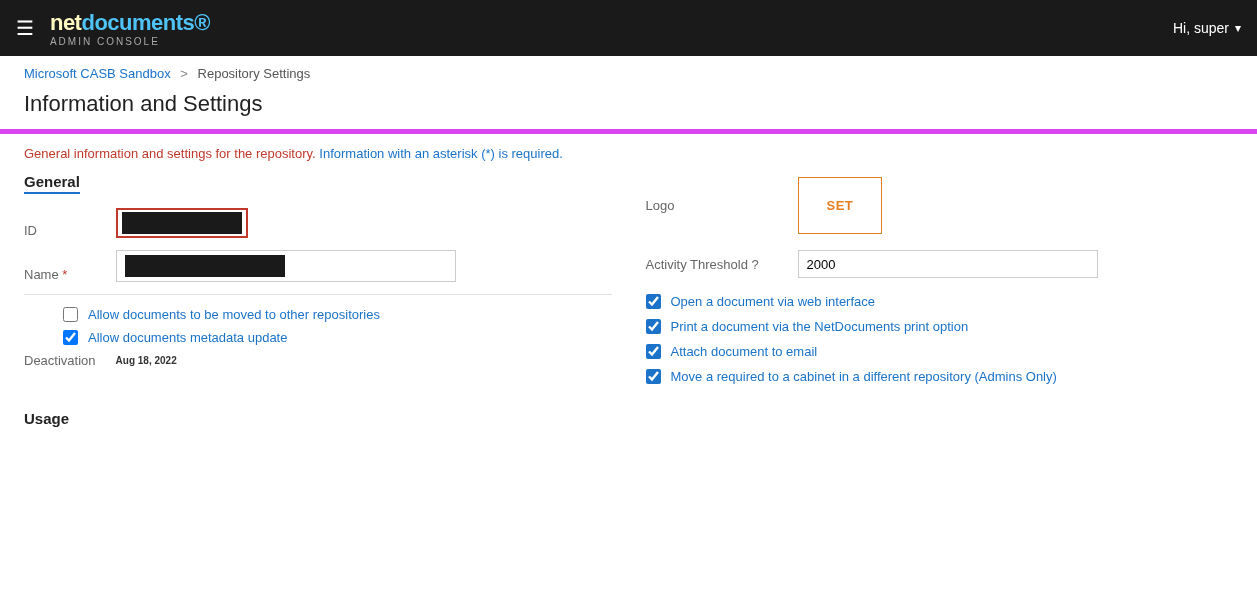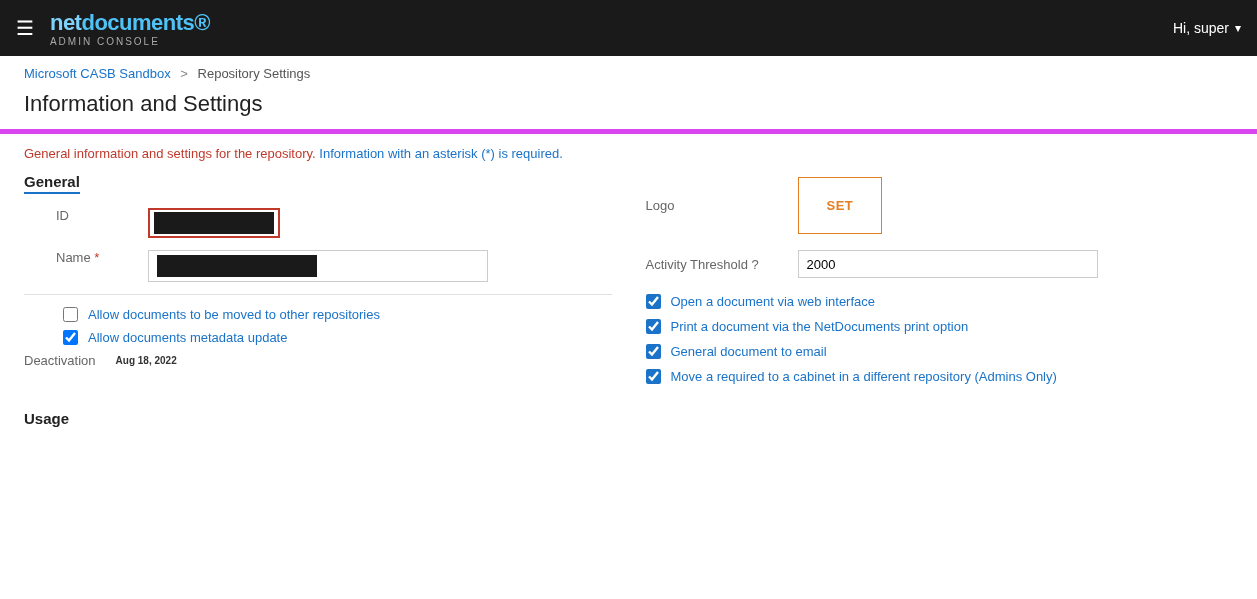--- a/index.html
+++ b/index.html
@@ -67,24 +67,23 @@
       color: #222;
       margin-bottom: 14px;
       border-bottom: 2px solid #1a73c8;
       display: inline-block;
       padding-bottom: 2px;
     }
 
     
     .form-row {
       display: flex;
-      align-items: flex-start;
+      align-items: flex-end;
       margin-bottom: 12px;
       gap: 12px;
-      margin-left: 32px;
     }
     .form-label {
       width: 80px;
       color: #666;
       font-size: 13px;
       flex-shrink: 0;
     }
 
     .id-field-wrapper {
       border: 2px solid #c0392b;
@@ -192,21 +191,21 @@
 </head>
 <body>
 
 <div class="topnav">
   <div class="topnav-left">
     <span class="hamburger">
       <span>☰</span>
     </span>
     <div class="brand">
       <div class="brand-name">
-        <span style="color:#7dd3fc;">net</span><span>documents®</span>
+        <span style="color:#fef9c3;">net</span><span>documents®</span>
       </div>
       <div class="brand-sub">ADMIN CONSOLE</div>
     </div>
   </div>
   <div class="topnav-right">
     <span>Hi, super</span>
     <span class="chevron">▾</span>
   </div>
 </div>
 
@@ -288,21 +287,21 @@
         <label class="right-checkbox-label" for="cb-open-web">Open a document via web interface</label>
       </div>
 
       <div class="right-checkbox-row">
         <input type="checkbox" id="cb-print" checked="" style="">
         <label class="right-checkbox-label" for="cb-print">Print a document via the NetDocuments print option</label>
       </div>
 
       <div class="right-checkbox-row">
         <input type="checkbox" id="cb-attach" checked="" style="">
-        <label class="right-checkbox-label" for="cb-attach">General document to email</label>
+        <label class="right-checkbox-label" for="cb-attach">Attach document to email</label>
       </div>
 
       <div class="right-checkbox-row">
         <input type="checkbox" id="cb-move" checked="" style="">
         <label class="right-checkbox-label" for="cb-move">Move a required to a cabinet in a different repository (Admins Only)</label>
       </div>
 
     </div>
   </div>
 </div>

